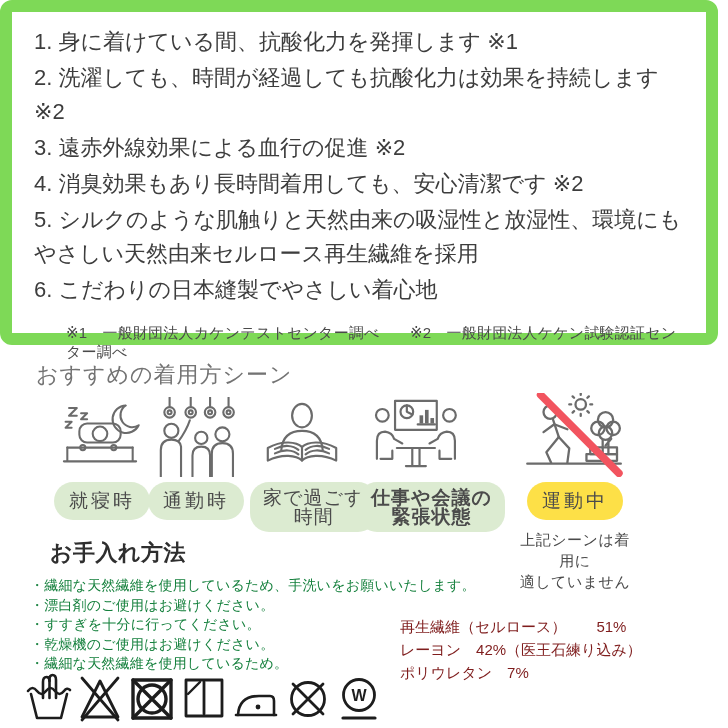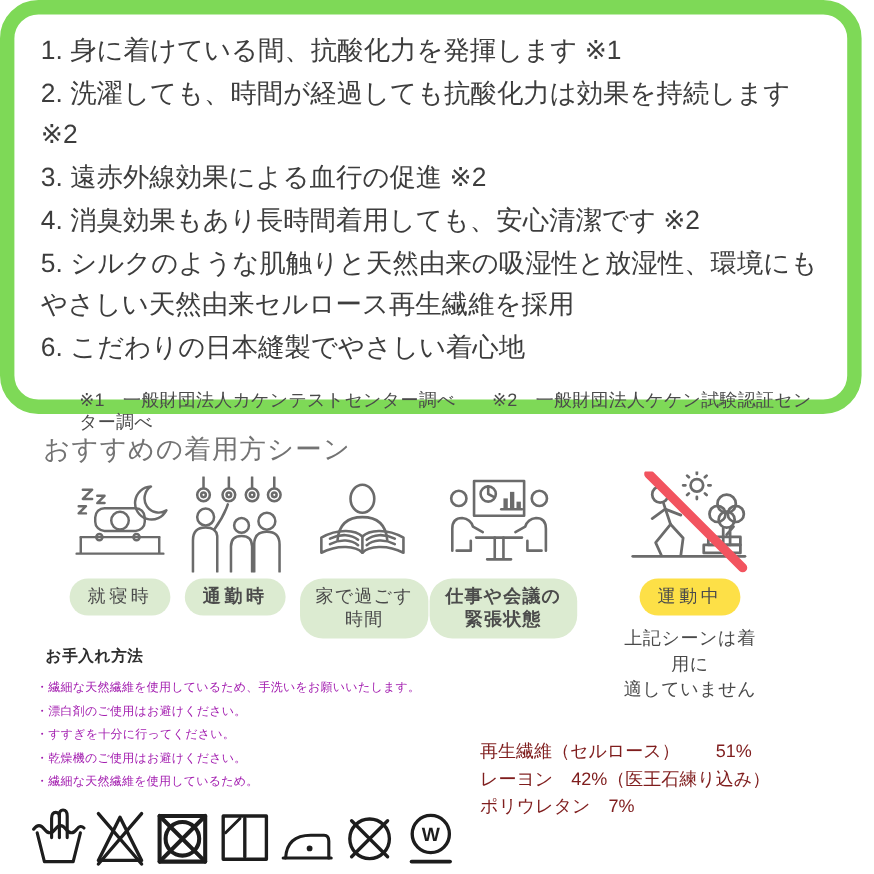--- a/index.html
+++ b/index.html
@@ -3,41 +3,41 @@
 <meta charset="utf-8">
 <style>
   html,body{margin:0;padding:0;background:#ffffff;}
   .page{
     position:relative;width:728px;height:728px;background:#ffffff;overflow:hidden;
     font-family:"Liberation Sans","DejaVu Sans",sans-serif;color:#3d3d3d;
   }
   
   .feature-box{
     position:absolute;left:0;top:0;width:718px;height:345px;box-sizing:border-box;
-    border:12px solid #7ed957;border-radius:32px;background:#ffffff;
+    border:12px solid #7ed957;border-radius:12px;background:#ffffff;
     padding:11px 21px 0 22px;
   }
   .feature-item{font-size:22px;line-height:34px;color:#3d3d3d;margin:2px 0;}
   .feature-footnote{font-size:15px;color:#4a4a4a;margin-top:17px;padding-left:32px;letter-spacing:0.2px;}
   
   .scenes-heading{position:absolute;left:36px;top:350px;font-size:22px;color:#737373;letter-spacing:1px;margin-top:10px;}
   .scene{position:absolute;top:393px;text-align:center;}
   .icon-wrap{height:84px;display:flex;align-items:flex-end;justify-content:center;}
   .pill{
     display:inline-block;background:#dcebd1;border-radius:19px;
-    padding:6px 15px;font-size:15px;color:#4b4b4b;letter-spacing:3px;margin-top:5px;white-space:nowrap;
+    padding:6px 15px;font-size:19px;color:#4b4b4b;letter-spacing:3px;margin-top:5px;white-space:nowrap;
   }
   .pill.two-line{letter-spacing:1px;line-height:19px;padding:6px 13px;}
   .pill.gray{background:#fde047;}
   .pill-line{display:block;}
   .unsuitable-note{font-size:15px;line-height:21px;color:#4a4a4a;margin-top:9px;letter-spacing:0.5px;}
   
   .care{position:absolute;left:30px;top:538px;}
-  .care-heading{font-size:13px;font-weight:bold;color:#2e2e2e;margin:0 0 8px 8px;letter-spacing:0.5px;}
-  .care-item{font-size:10px;line-height:19.5px;color:#a21caf;letter-spacing:0.2px;}
+  .care-heading{font-size:22px;font-weight:bold;color:#2e2e2e;margin:0 0 8px 20px;letter-spacing:0.5px;}
+  .care-item{font-size:14px;line-height:19.5px;color:#15803d;letter-spacing:0.2px;}
   
   .composition{position:absolute;left:400px;top:615px;font-size:15px;line-height:23px;color:#7f1d1d;}
   
   .laundry-row{position:absolute;left:26px;top:672px;display:flex;align-items:flex-end;gap:5px;}
   .laundry-row svg{display:block;}
 </style>
 </head>
 <body>
 
 <div class="page">
@@ -65,21 +65,21 @@
         <circle cx="50" cy="38" r="8.5"></circle>
         <path d="M12,54 H88"></path>
         <circle cx="30" cy="54" r="3"></circle>
         <circle cx="66" cy="54" r="3"></circle>
         <path d="M12,54 V70 M88,54 V70 M8,70 H92"></path>
       </svg>
     </div>
     <span class="pill">就寝時</span>
   </div>
 
-  <div class="scene" style="left:148px;width:96px;font-weight:bold;">
+  <div class="scene" style="left:148px;width:96px;">
     <div class="icon-wrap">
       <svg width="88" height="80" viewBox="0 0 100 90" fill="none" stroke="#6b6b6b" stroke-width="2.4" stroke-linecap="round" stroke-linejoin="round">
         <path d="M20,0 V10 M44,0 V10 M66,0 V10 M87,0 V10"></path>
         <circle cx="20" cy="17" r="6"></circle>
           <circle cx="20" cy="17" r="2.2"></circle>
         <circle cx="44" cy="17" r="6"></circle>
           <circle cx="44" cy="17" r="2.2"></circle>
         <circle cx="66" cy="17" r="6"></circle>
           <circle cx="66" cy="17" r="2.2"></circle>
         <circle cx="87" cy="17" r="6"></circle>

